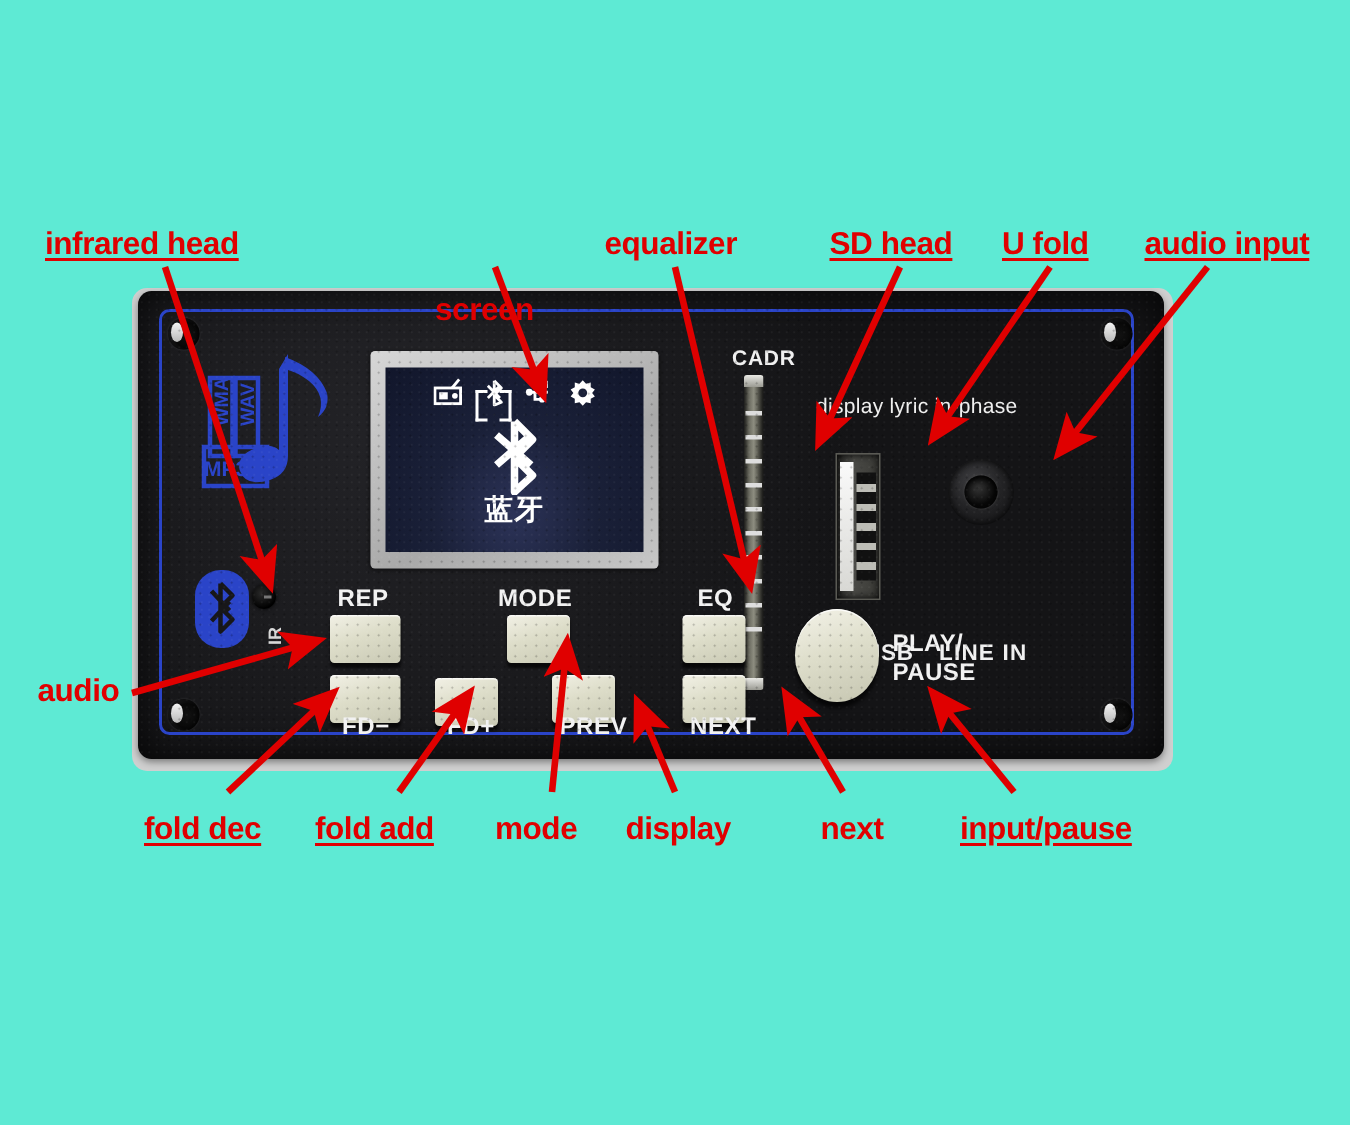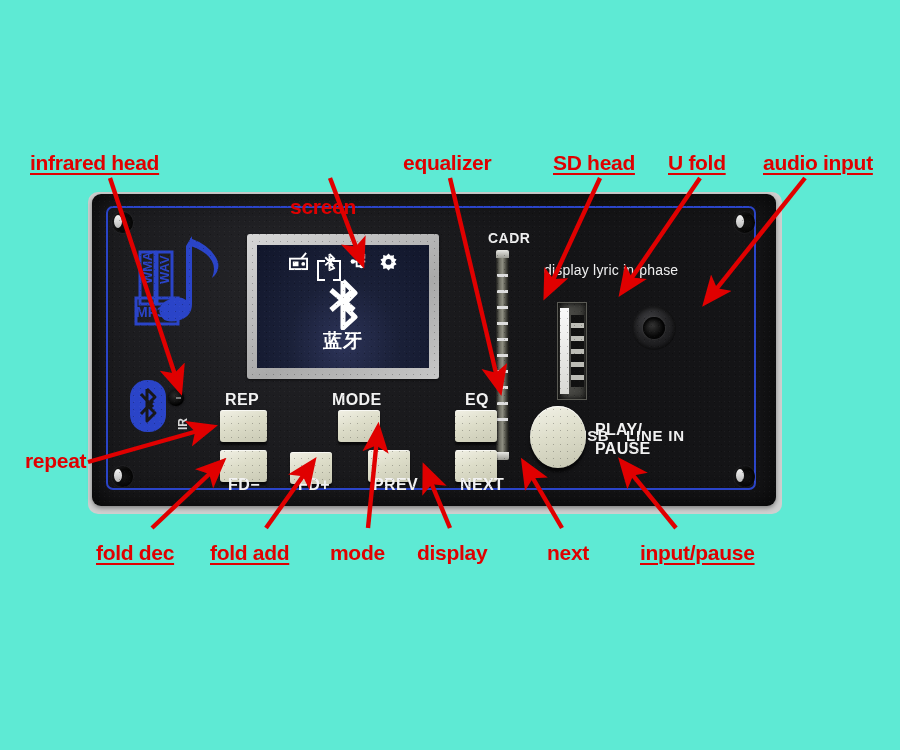--- a/index.html
+++ b/index.html
@@ -508,21 +508,21 @@
     </g>
   </svg>
 
   <div id="anno-layer">
       <div class="anno ul" style="left: 30px; top: 152px;">infrared head</div>
       <div class="anno" style="left: 290px; top: 152px; margin-top: 44px;">screen</div>
       <div class="anno" style="left: 403px; top: 152px;">equalizer</div>
       <div class="anno ul" style="left: 553px; top: 152px;">SD head</div>
       <div class="anno ul" style="left: 668px; top: 152px;">U fold</div>
       <div class="anno ul" style="left: 763px; top: 152px;">audio input</div>
-      <div class="anno" style="left: 25px; top: 450px;">repeat</div>
+      <div class="anno" style="left: 25px; top: 450px;">audio</div>
       <div class="anno ul" style="left: 96px; top: 542px; text-decoration: underline;">fold dec</div>
       <div class="anno ul" style="left: 210px; top: 542px;">fold add</div>
       <div class="anno" style="left: 330px; top: 542px;">mode</div>
       <div class="anno" style="left: 417px; top: 542px;">display</div>
       <div class="anno" style="left: 547px; top: 542px;">next</div>
       <div class="anno ul" style="left: 640px; top: 542px;">input/pause</div>
     </div>
 
 </div>
 

